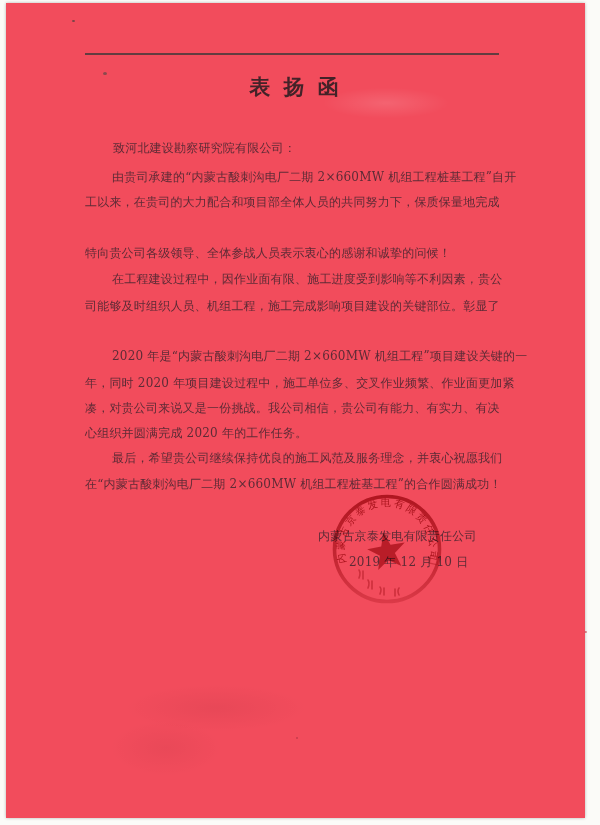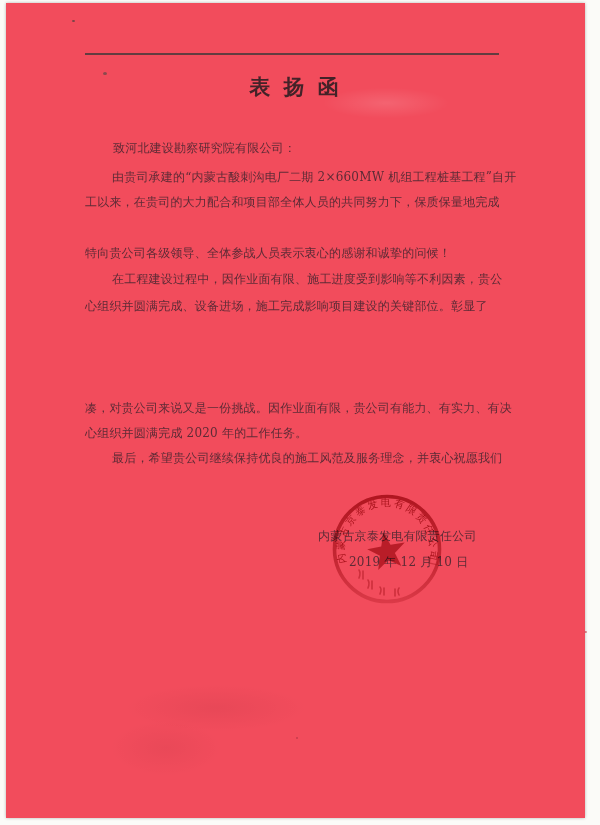--- a/index.html
+++ b/index.html
@@ -42,24 +42,27 @@
     <div class="rule"></div>
 
     <h1 class="title">表 扬 函</h1>
 
     <div class="line salutation">致河北建设勘察研究院有限公司：</div>
 
     <div class="line indent" style="top:166px">由贵司承建的“内蒙古酸刺沟电厂二期 2×660MW 机组工程桩基工程”自开</div>
     <div class="line ln" style="top:191px">工以来，在贵司的大力配合和项目部全体人员的共同努力下，保质保量地完成</div>
     <div class="line ln" style="top:242px">特向贵公司各级领导、全体参战人员表示衷心的感谢和诚挚的问候！</div>
     <div class="line indent" style="top:268px">在工程建设过程中，因作业面有限、施工进度受到影响等不利因素，贵公</div>
-    <div class="line ln" style="top:295px">心组织并圆满完成、设备进场，施工完成影响项目建设的关键部位。彰显了</div>
-    <div class="line ln" style="top:397px">凑，对贵公司来说又是一份挑战。因作业面有限，贵公司有能力、有实力、有决</div>
+    <div class="line ln" style="top:295px">司能够及时组织人员、机组工程，施工完成影响项目建设的关键部位。彰显了</div>
+    <div class="line indent" style="top:345px">2020 年是“内蒙古酸刺沟电厂二期 2×660MW 机组工程”项目建设关键的一</div>
+    <div class="line ln" style="top:372px">年，同时 2020 年项目建设过程中，施工单位多、交叉作业频繁、作业面更加紧</div>
+    <div class="line ln" style="top:397px">凑，对贵公司来说又是一份挑战。我公司相信，贵公司有能力、有实力、有决</div>
     <div class="line ln" style="top:422px">心组织并圆满完成 2020 年的工作任务。</div>
     <div class="line indent" style="top:447px">最后，希望贵公司继续保持优良的施工风范及服务理念，并衷心祝愿我们</div>
+    <div class="line ln" style="top:473px">在“内蒙古酸刺沟电厂二期 2×660MW 机组工程桩基工程”的合作圆满成功！</div>
 
     <div class="line signature">内蒙古京泰发电有限责任公司</div>
     <div class="line date">2019 年 12 月 10 日</div>
 
     <svg class="stamp" viewBox="0 0 120 120">
       <defs>
         <linearGradient id="sg" x1="0" y1="0" x2="0" y2="1">
           <stop offset="0" stop-color="#a8182c" stop-opacity="0.9"></stop>
           <stop offset="0.65" stop-color="#a8182c" stop-opacity="0.6"></stop>
           <stop offset="1" stop-color="#a8182c" stop-opacity="0.32"></stop>

